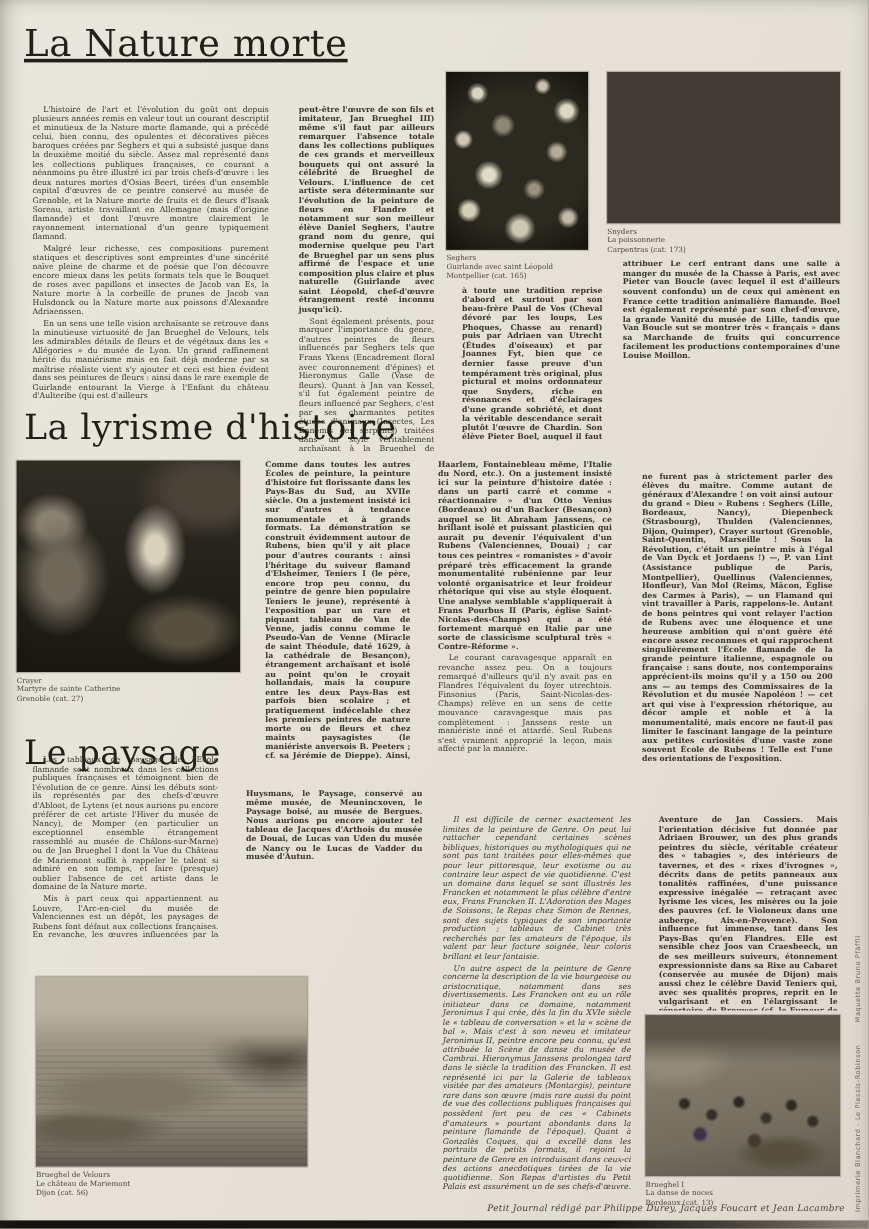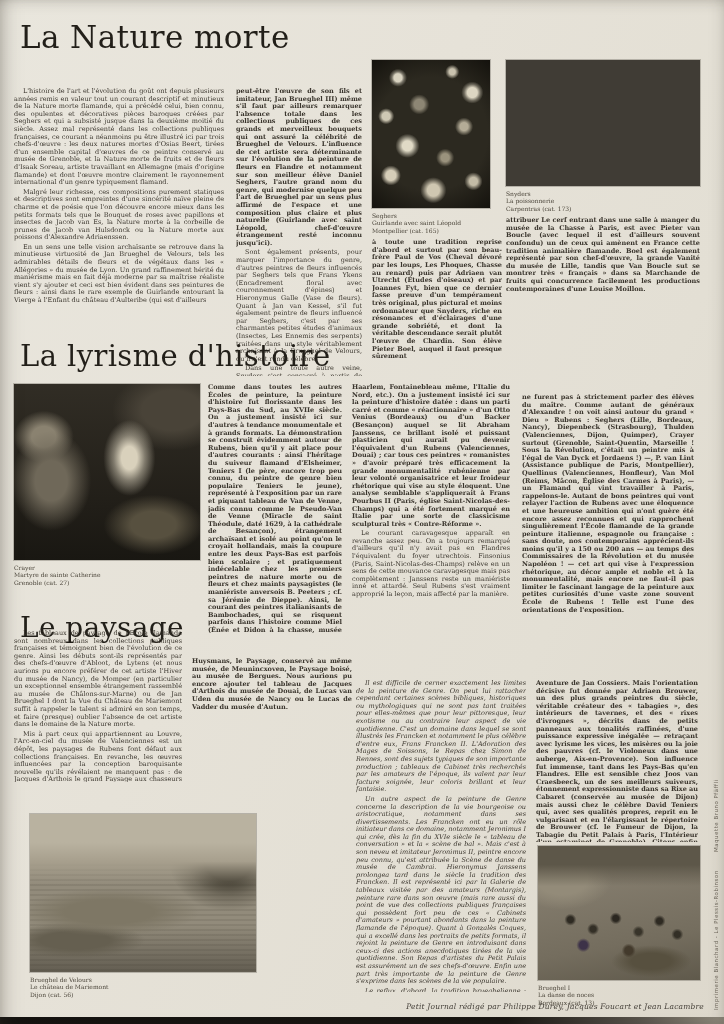--- a/index.html
+++ b/index.html
@@ -6,26 +6,26 @@
   .page{
     position:relative;width:724px;height:1024px;overflow:hidden;
     background:linear-gradient(115deg,#e9e6dd 0%,#e6e2d8 40%,#e3dfd4 70%,#ddd8cc 100%);
     font-family:"DejaVu Serif","Liberation Serif",serif;color:#35312a;
   }
   .page::after{content:"";position:absolute;inset:0;pointer-events:none;
     box-shadow:inset 14px 0 22px -16px rgba(60,55,45,.55), inset -10px 0 18px -14px rgba(60,55,45,.35), inset 0 10px 18px -14px rgba(60,55,45,.30);}
   .edgebar{position:absolute;left:0;right:0;bottom:0;height:7px;
     background:linear-gradient(to right,#151310 0%,#1a1713 70%,#57524a 88%,#8f897c 100%);}
   h1{font-weight:500;color:#221f19;letter-spacing:.4px;margin:0;line-height:1;}
-  .h-nature{position:absolute;left:20px;top:22px;font-size:31px;}
+  .h-nature{position:absolute;left:20px;top:22px;font-size:31px;text-decoration:underline;}
   .h-histoire{position:absolute;left:20px;top:342px;font-size:29px;}
   .h-paysage{position:absolute;left:20px;top:614px;font-size:28px;}
   .h-genre{position:absolute;left:356px;top:638px;font-size:28px;}
   .col{position:absolute;overflow:hidden;text-align:justify;font-size:6.5px;line-height:7.6px;color:#3a352d;}
-  .col p{margin:0 0 2px 0;text-indent:9px;}
+  .col p{margin:0 0 2px 13px;text-indent:9px;}
   .col p.cont{text-indent:0;font-weight:bold;}
   .plate{position:relative;box-shadow:0 0 0 1px rgba(40,35,28,.25);}
   .cap{font-size:6px;line-height:7.4px;color:#4c463b;margin-top:4px;text-align:left;}
   .cap div{white-space:nowrap;}
   .figblock{position:absolute;}
   
   .plate-garland{
     background-color:#17150f;
     background-image:
       radial-gradient(circle at 22% 12%, #d8d2c0 0 4px, rgba(216,210,192,.45) 6px, transparent 9px),

